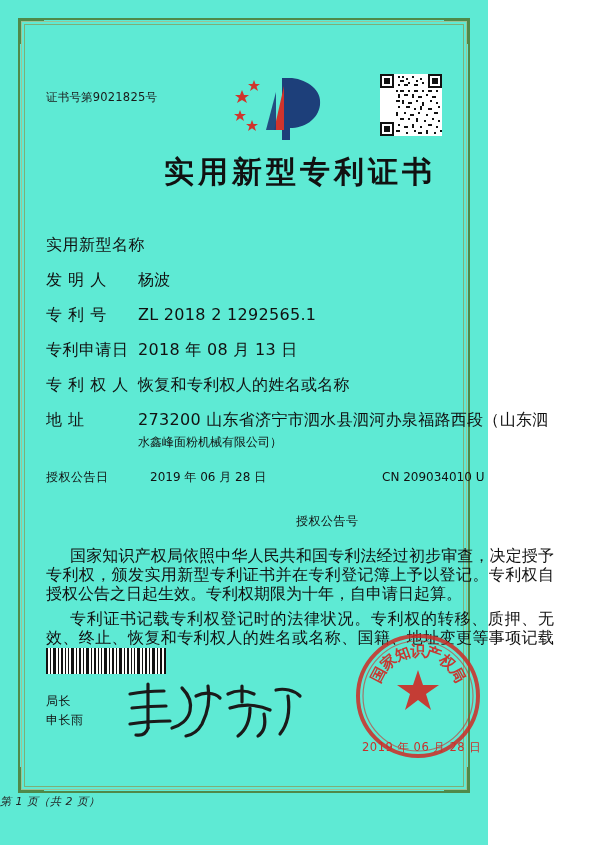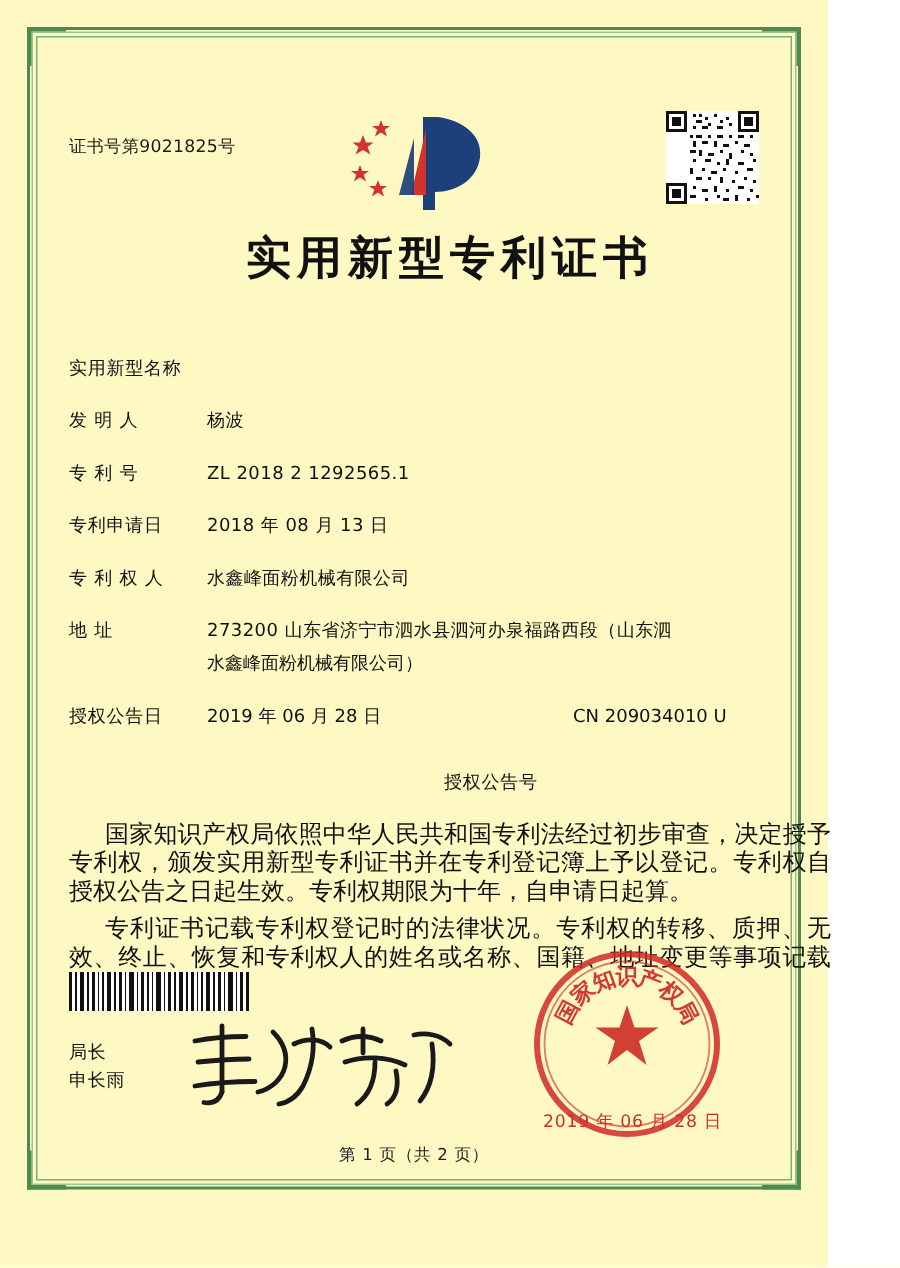--- a/index.html
+++ b/index.html
@@ -12,23 +12,23 @@
     height: 845px;
     font-family: "DejaVu Sans", sans-serif;
     color: #111;
     position: relative;
     overflow: hidden;
   }
 
   .page {
     position: absolute;
     left: 0; top: 0;
-    width: 552px;
+    width: 488px;
     height: 845px;
-    background: #fef9c3;
+    background: #5eead4;
   }
 
   
   .border-outer {
     position: absolute;
     left: 18px; top: 18px;
     right: 18px; bottom: 52px;
     border: 2px solid #4f8a4a;
   }
   .border-inner {
@@ -108,21 +108,21 @@
     margin-top: 47px;
     color: #111;
   }
 
   .fields {
     margin-top: 42px;
   }
   .field-row {
     display: flex;
     align-items: flex-start;
-    font-size: 12px;
+    font-size: 16px;
     line-height: 20px;
     margin-bottom: 15px;
     color: #111;
   }
   .field-label {
     width: 92px;
     flex: 0 0 92px;
     letter-spacing: 0.5px;
     white-space: nowrap;
   }
@@ -139,21 +139,21 @@
   }
   .two-col {
     display: flex;
     font-size: 12px;
     line-height: 20px;
     margin-bottom: 15px;
   }
   .two-col .col {
     display: flex;
   }
-  .two-col .col.left { width: 250px; flex: 0 0 250px; }
+  .two-col .col.left { width: 250px; flex: 0 0 250px; gap: 12px; }
   .two-col .lbl { width: 92px; flex: 0 0 92px; letter-spacing: 0.5px; }
   .two-col .lbl2 { width: 86px; flex: 0 0 86px; letter-spacing: 0.5px; margin-top: 44px; }
 
   .paragraphs {
     margin-top: 12px;
     font-size: 16px;
     line-height: 19px;
     color: #111;
     text-align: justify;
   }
@@ -202,25 +202,26 @@
     top: 740px;
     font-size: 11.5px;
     color: #c8312b;
     letter-spacing: 0.5px;
   }
 
   .page-num {
     position: absolute;
     left: 0;
     right: 0;
-    top: 762px;
-    text-align: center;
+    top: 794px;
+    text-align: left;
     font-size: 11px;
     color: #222;
     letter-spacing: 0.5px;
+    font-style: italic;
   }
   .footer-note {
     position: absolute;
     left: 0;
     right: 0;
     top: 818px;
     text-align: center;
     font-size: 11px;
     color: #222;
     letter-spacing: 0.5px;
@@ -362,21 +363,21 @@
         <div class="field-value">ZL 2018 2 1292565.1</div>
       </div>
 
       <div class="field-row">
         <div class="field-label">专利申请日</div>
         <div class="field-value">2018 年 08 月 13 日</div>
       </div>
 
       <div class="field-row">
         <div class="field-label">专 利 权 人</div>
-        <div class="field-value">水鑫峰面粉机械有限公司</div>
+        <div class="field-value">恢复和专利权人的姓名或名称</div>
       </div>
 
       <div class="field-row">
         <div class="field-label">地          址</div>
         <div class="field-value">273200  山东省济宁市泗水县泗河办泉福路西段（山东泗</div>
       </div>
       <div class="sub-line">水鑫峰面粉机械有限公司）</div>
 
       <div class="two-col">
         <div class="col left">

